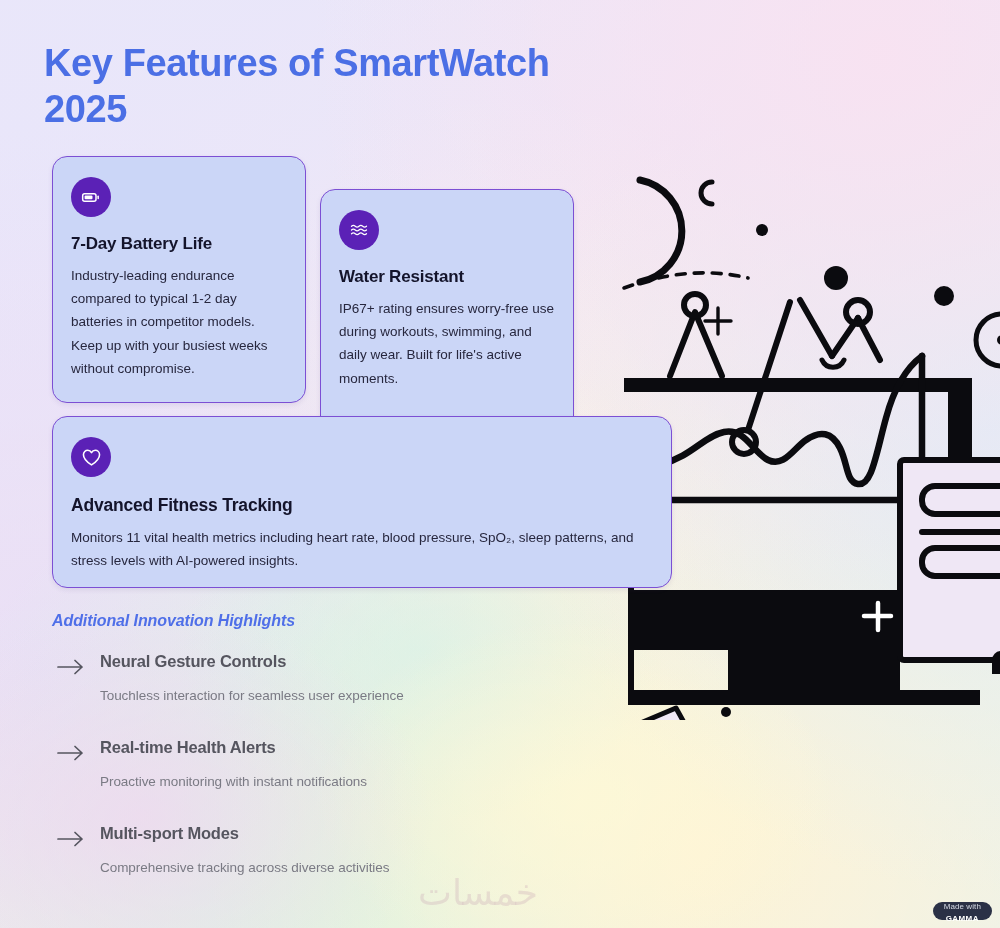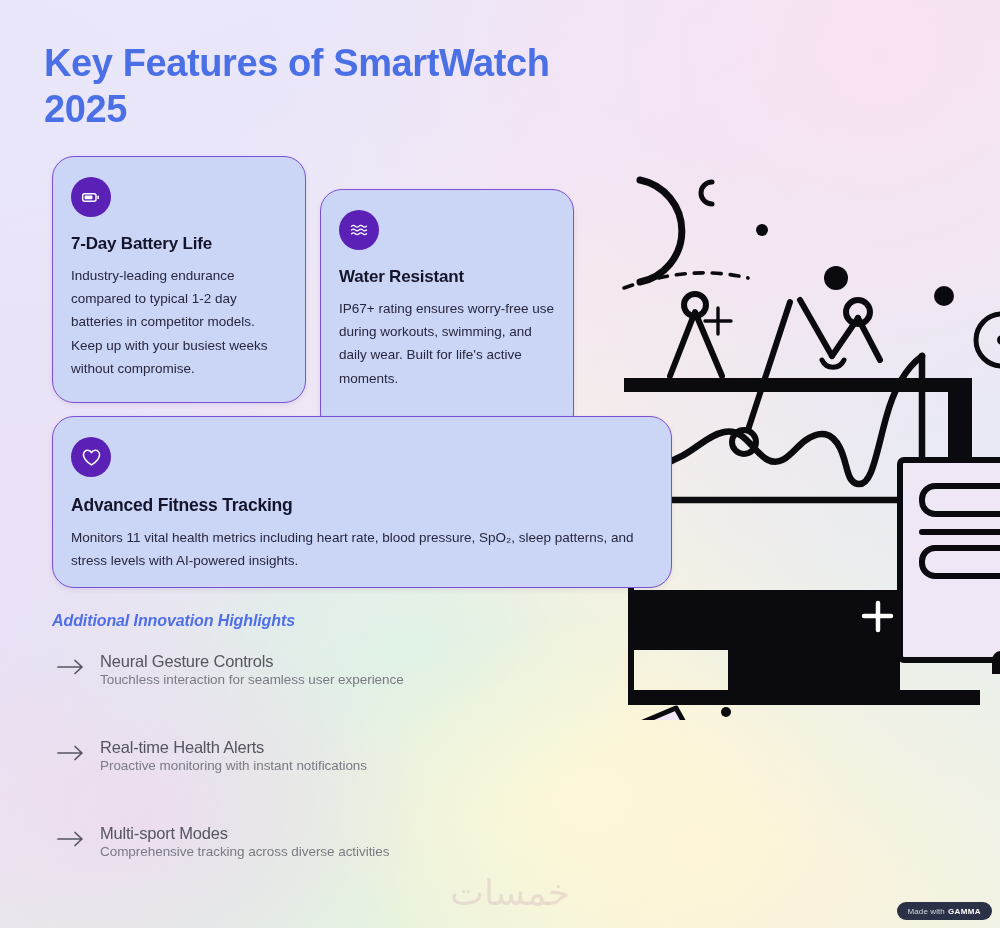--- a/index.html
+++ b/index.html
@@ -70,21 +70,21 @@
     font-weight: 700;
     letter-spacing: -0.4px;
     color: #4B6FE5;
   }
 
   
   .card {
     position: absolute;
     background: #CBD6F7;
     border: 1.5px solid #7C4FD4;
-    border-radius: 22px;
+    border-radius: 15px;
     padding: 20px 18px 18px 18px;
     box-shadow: 0 2px 5px rgba(80,60,140,0.10);
   }
   .card-a { left: 52px;  top: 156px; width: 254px; height: 247px; }
   .card-b { left: 320px; top: 156px; width: 254px; height: 247px; margin-top: 33px; }
   .card-c { left: 52px;  top: 416px; width: 620px; height: 172px; }
 
   .card-icon {
     width: 40px; height: 40px;
     border-radius: 50%;
@@ -138,35 +138,35 @@
   .hl-arrow {
     position: absolute;
     left: 4px;
     top: 6px;
     width: 30px;
     height: 18px;
   }
   .hl-arrow svg { display: block; }
   .hl-title {
     font-size: 16.5px;
-    font-weight: 400;
+    font-weight: 700;
     color: #55555F;
     letter-spacing: -0.2px;
   }
   .hl-sub {
-    margin-top: 1px;
+    margin-top: 17px;
     font-size: 13.5px;
     color: #7A7A84;
     letter-spacing: -0.05px;
   }
 
   
   .watermark {
     position: absolute;
-    left: 450px;
+    left: 418px;
     top: 872px;
     font-size: 36px;
     color: rgba(206,172,186,0.34);
     font-family: "DejaVu Sans", sans-serif;
     direction: rtl;
     z-index: 4;
     letter-spacing: 1px;
   }
 
   
@@ -178,20 +178,21 @@
     padding: 0 11px;
     border-radius: 9px;
     background: #2B3146;
     color: #D7DBE6;
     font-size: 8px;
     display: flex;
     align-items: center;
     gap: 3px;
     z-index: 5;
     letter-spacing: 0.1px;
+    flex-direction: column;
   }
   .gamma-badge .gm-strong { font-weight: 700; color: #FFFFFF; letter-spacing: 0.4px; }
 </style>
 </head>
 <body>
 
 <div class="bg-base"></div>
 <div class="bg-wash"></div>
 
 <div class="illustration">

